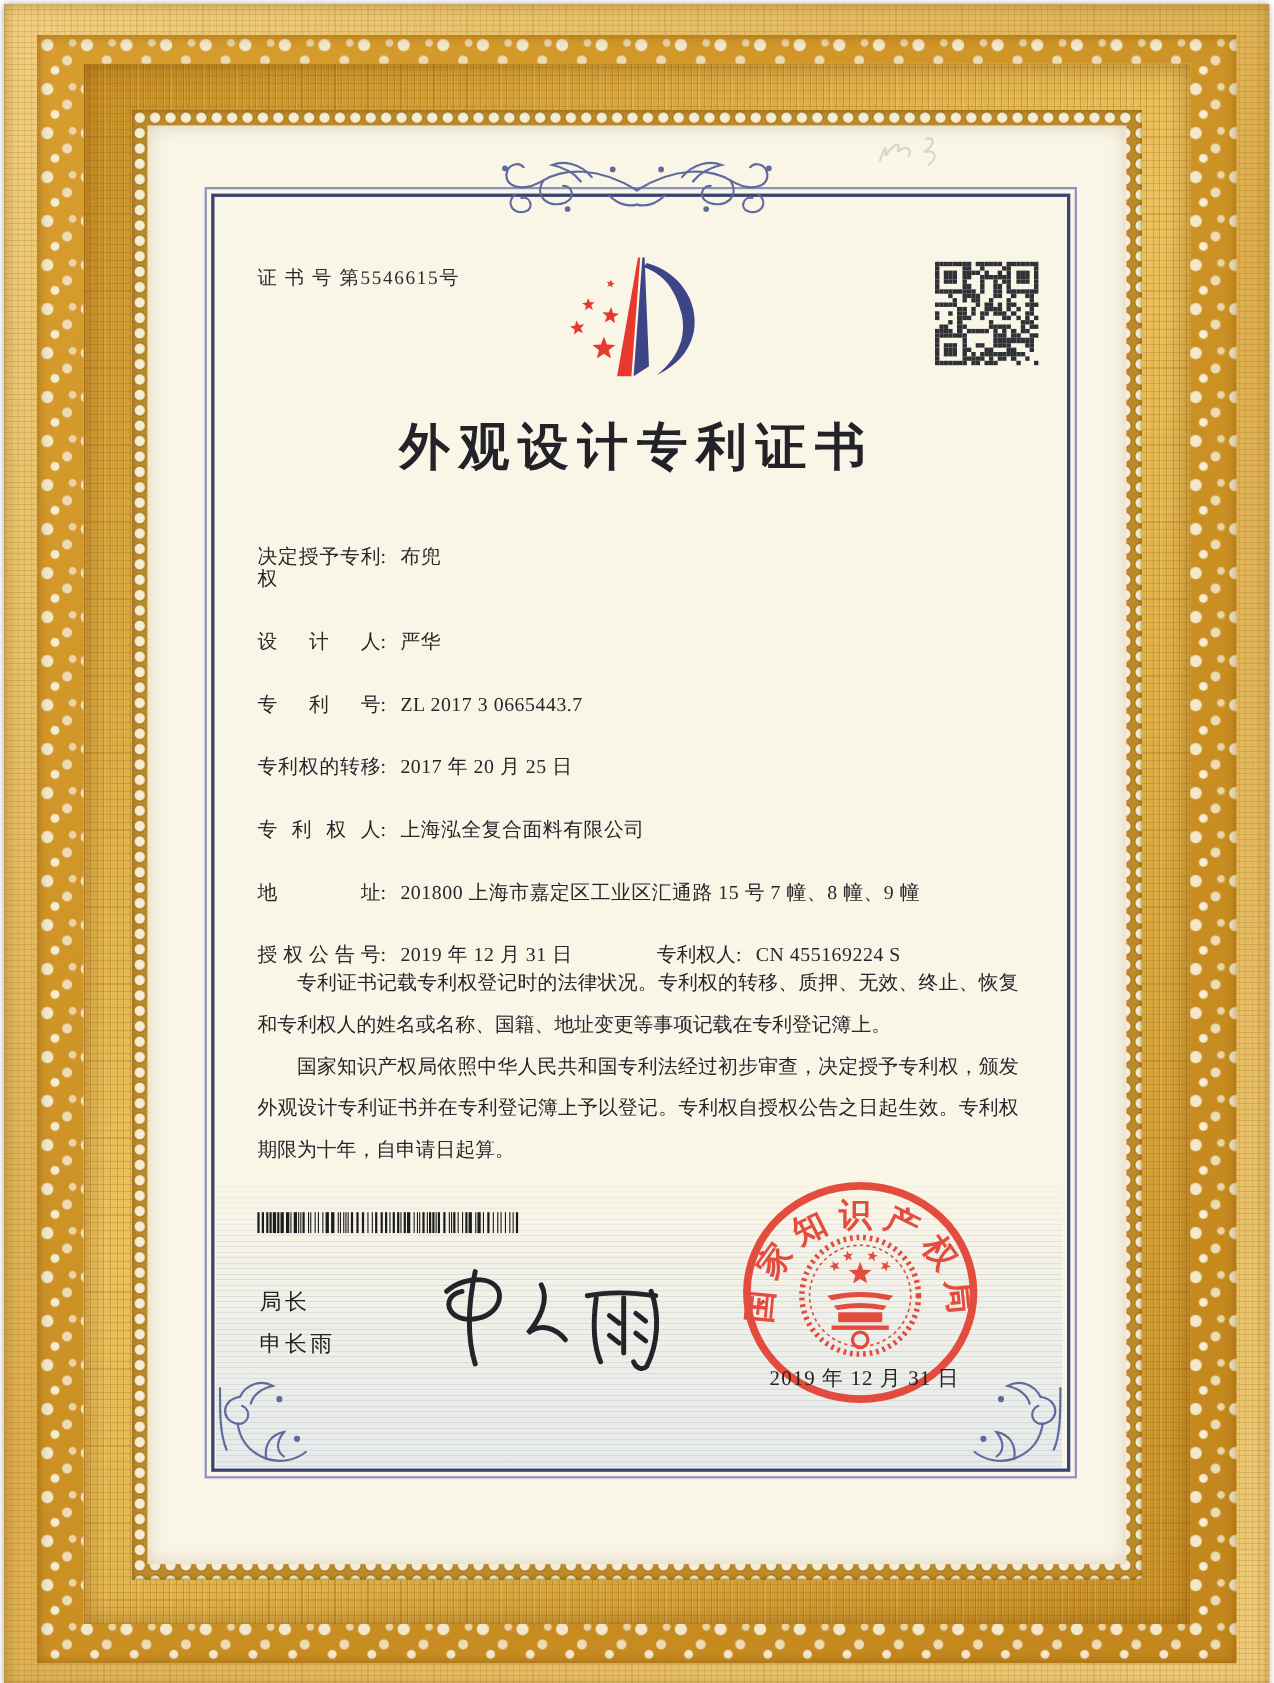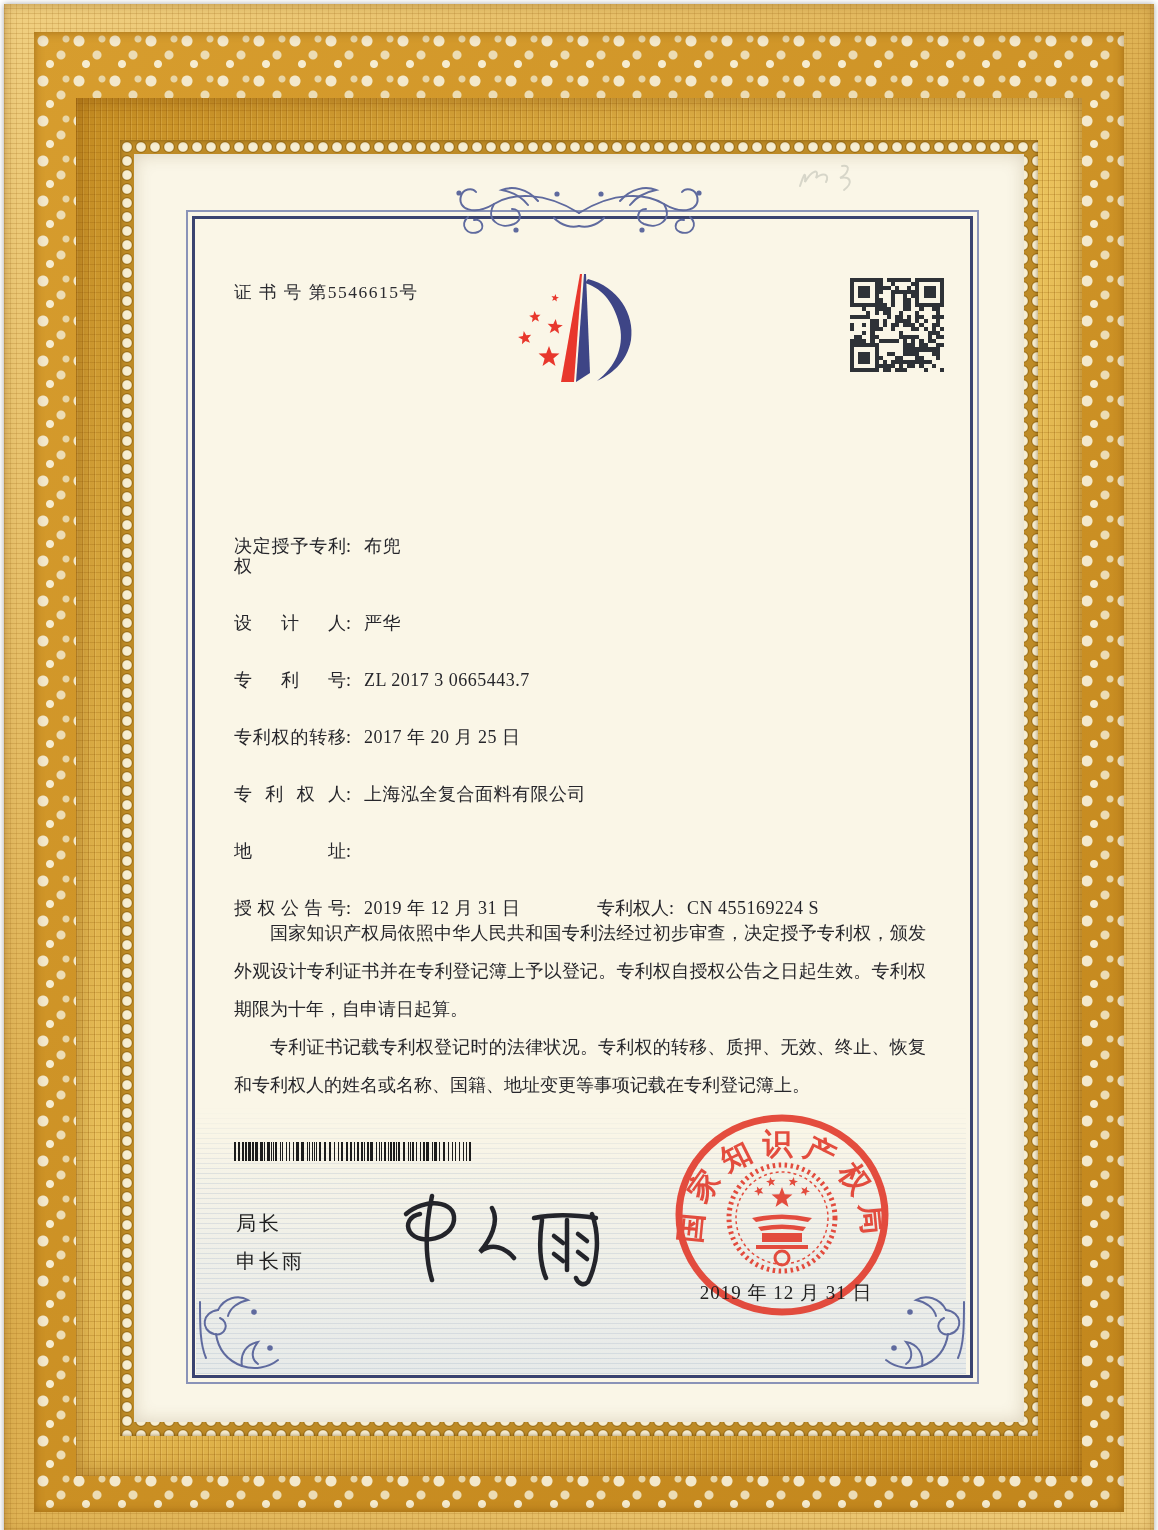--- a/index.html
+++ b/index.html
@@ -17,21 +17,21 @@
     padding:28px 30px 22px;box-sizing:border-box;height:100%;}
   .frame2{background-color:#cf9426;
     background-image:
       radial-gradient(circle at 9px 9px, #f3e8cb 0 5px, rgba(0,0,0,0) 6px),
       radial-gradient(circle at 27px 23px, #ecdcb4 0 4px, rgba(0,0,0,0) 5px),
       radial-gradient(circle at 16px 32px, #f6eccf 0 3.5px, rgba(0,0,0,0) 4.5px),
       radial-gradient(circle at 32px 7px, #e8d5a5 0 3px, rgba(0,0,0,0) 4px),
       linear-gradient(135deg,#d79d2e,#c2861c);
     background-size:36px 40px,36px 40px,36px 40px,36px 40px,100% 100%;
     box-shadow:inset 0 0 10px rgba(110,65,5,.5);
-    padding:66px 42px 36px;box-sizing:border-box;height:100%;}
+    padding:26px 42px 36px;box-sizing:border-box;height:100%;}
   .frame3{background-color:#d9a53e;
     background-image:
       repeating-linear-gradient(90deg, rgba(140,85,5,.30) 0 1px, rgba(255,230,160,.16) 1px 2px, transparent 2px 6px),
       repeating-linear-gradient(0deg, rgba(140,85,5,.22) 0 1px, transparent 1px 7px),
       linear-gradient(135deg,#c68e22,#eac25c 45%,#c68e22);
     box-shadow:inset 0 0 22px rgba(115,60,0,.5);
     padding:42px 44px 40px;box-sizing:border-box;height:100%;}
   .frame4{background-color:#bd8a26;
     background-image:radial-gradient(circle at 7px 7px, #f6edd2 0 4.2px, #9a6c14 5.4px, rgba(154,108,20,0) 6.2px);
     background-size:14px 14px;
@@ -442,20 +442,21 @@
               <div class="m" style="grid-row-start: 23; grid-column-start: 7;"></div>
               <div class="m" style="grid-row-start: 23; grid-column-start: 9;"></div>
               <div class="m" style="grid-row-start: 23; grid-column-start: 10;"></div>
               <div class="m" style="grid-row-start: 23; grid-column-start: 12;"></div>
               <div class="m" style="grid-row-start: 23; grid-column-start: 13;"></div>
               <div class="m" style="grid-row-start: 23; grid-column-start: 14;"></div>
               <div class="m" style="grid-row-start: 23; grid-column-start: 19;"></div>
               <div class="m" style="grid-row-start: 23; grid-column-start: 23;"></div>
             </div>
 
+      <div class="abs title">外观设计专利证书</div>
 
       <div class="abs fields">
         <div class="frow">
           <span class="flabel">决定授予专利权</span>
                 <span class="fcolon">:</span>
                 <span class="fvalue">布兜</span>
         </div>
         <div class="frow">
           <span class="flabel">设计人</span>
                 <span class="fcolon">:</span>
@@ -472,36 +473,37 @@
                 <span class="fvalue">2017 年 20 月 25 日</span>
         </div>
         <div class="frow">
           <span class="flabel">专利权人</span>
                 <span class="fcolon">:</span>
                 <span class="fvalue">上海泓全复合面料有限公司</span>
         </div>
         <div class="frow">
           <span class="flabel">地址</span>
                 <span class="fcolon">:</span>
+                <span class="fvalue">201800 上海市嘉定区工业区汇通路 15 号 7 幢、8 幢、9 幢</span>
         </div>
         <div class="frow">
           <span class="flabel">授权公告号</span>
                 <span class="fcolon">:</span>
                 <span class="fvalue">2019 年 12 月 31 日</span>
           <span class="fgroup2">
             <span class="flabel">专利权人</span>
                   <span class="fcolon">:</span>
                   <span class="fvalue">CN 455169224 S</span>
           </span>
         </div>
       </div>
 
       <div class="abs paras">
+        <p>专利证书记载专利权登记时的法律状况。专利权的转移、质押、无效、终止、恢复和专利权人的姓名或名称、国籍、地址变更等事项记载在专利登记簿上。</p>
         <p>国家知识产权局依照中华人民共和国专利法经过初步审查，决定授予专利权，颁发外观设计专利证书并在专利登记簿上予以登记。专利权自授权公告之日起生效。专利权期限为十年，自申请日起算。</p>
-        <p>专利证书记载专利权登记时的法律状况。专利权的转移、质押、无效、终止、恢复和专利权人的姓名或名称、国籍、地址变更等事项记载在专利登记簿上。</p>
       </div>
 
       <div class="barcode" id="barcode">
               <i style="left: 0px; width: 2px;"></i>
               <i style="left: 4px; width: 2px;"></i>
               <i style="left: 8px; width: 2px;"></i>
               <i style="left: 11px; width: 2px;"></i>
               <i style="left: 14px; width: 3px;"></i>
               <i style="left: 18px; width: 2px;"></i>
               <i style="left: 21px; width: 3px;"></i>

